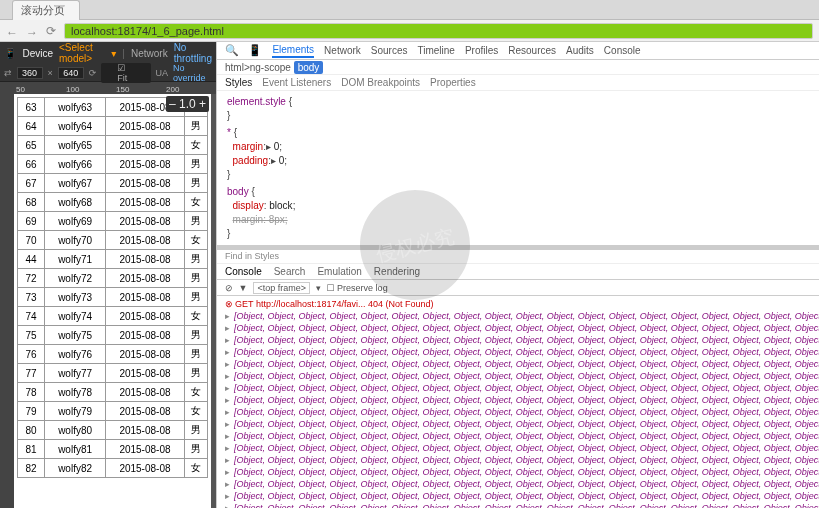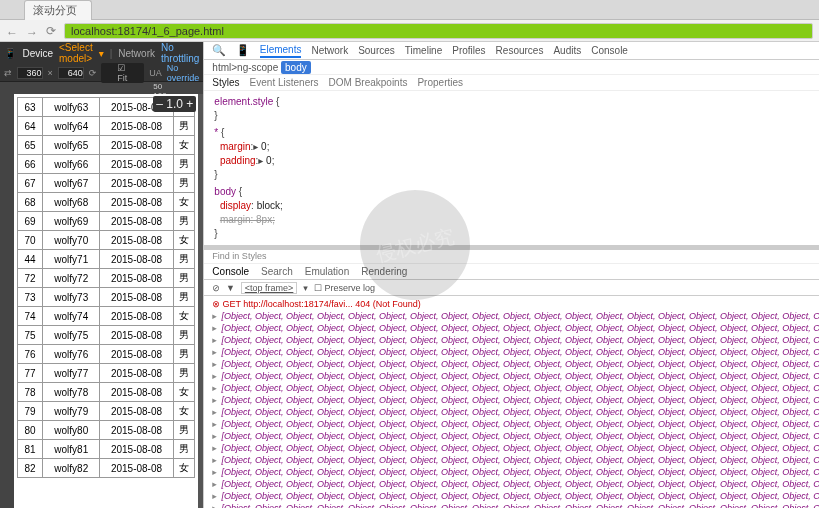--- a/index.html
+++ b/index.html
@@ -1,36 +1,36 @@
 <!DOCTYPE html>
 <html><head>
 <meta charset="utf-8">
 <style>
 * { margin: 0; padding: 0; box-sizing: border-box; font-family: Arial, "Microsoft YaHei", sans-serif; }
 body { width: 819px; height: 508px; background: #fff; overflow: hidden; font-size: 11px; color: #222; }
 
 
 .browser-tabbar { height: 20px; background: #d9d9d9; border-bottom: 1px solid #bbb; display: flex; }
-.browser-tab { height: 20px; line-height: 18px; padding: 0 14px 0 8px; background: #f5f5f5; border: 1px solid #bbb; border-bottom: none; border-radius: 3px 3px 0 0; font-size: 11px; color: #555; margin-left: 24px; }
+.browser-tab { height: 20px; line-height: 18px; padding: 0 14px 0 8px; background: #f5f5f5; border: 1px solid #bbb; border-bottom: none; border-radius: 3px 3px 0 0; font-size: 11px; color: #555; margin-left: 12px; }
 .addr-bar { height: 22px; background: #f1f1f1; display: flex; align-items: center; padding: 0 6px; border-bottom: 1px solid #ccc; }
 .addr-nav { display: flex; gap: 8px; margin-right: 8px; }
 .addr-nav span { color: #888; font-size: 12px; }
 .addr-input { flex: 1; height: 16px; background: #84cc16; border: 1px solid #ccc; border-radius: 2px; padding: 0 6px; font-size: 11px; line-height: 14px; color: #333; }
 
 
 .main-area { display: flex; height: calc(100% - 42px); }
 .left-pane { width: 237px; background: #fff; position: relative; }
 .device-toolbar { height: 22px; background: #333; color: #eee; display: flex; align-items: center; font-size: 10px; padding: 0 4px; gap: 6px; }
 .device-toolbar .orange { color: #ff9800; }
 .device-toolbar .sep { color: #666; }
 .device-sub { height: 18px; background: #333; color: #999; display: flex; align-items: center; font-size: 9px; padding: 0 4px; gap: 5px; border-bottom: 1px solid #222; }
-.device-sub input { width: 26px; height: 12px; background: #222; border: 1px solid #444; color: #eee; font-size: 9px; text-align: right; }
+.device-sub input { width: 26px; height: 12px; background: #222; border: 1px solid #444; color: #eee; font-size: 9px; text-align: center; }
 .device-sub .pill { background: #222; color: #aaa; padding: 0 16px; border-radius: 2px; }
 
-.ruler-top { height: 12px; background: #444; color: #ccc; font-size: 8px; display: flex; align-items: flex-end; padding-left: 16px; flex-direction: column; }
+.ruler-top { height: 12px; background: #444; color: #ccc; font-size: 8px; display: flex; align-items: flex-end; padding-left: 16px; }
 .ruler-top span { width: 50px; display: inline-block; }
 .viewport-container { display: flex; height: calc(100% - 52px); background: #555; }
 .ruler-left { width: 14px; background: #444; color: #ccc; font-size: 8px; display: flex; flex-direction: column; }
 .device-frame { flex: 1; background: #fff; padding: 3px; position: relative; margin-right: 5px; }
 .zoom-indicator { position: absolute; top: 2px; right: 2px; background: #333; color: #eee; font-size: 12px; padding: 1px 3px; border-radius: 2px; }
 
 .data-table { width: 100%; border-collapse: collapse; font-size: 10px; }
 .data-table td { border: 1px solid #999; padding: 2px 4px; text-align: center; color: #000; background: #fff; }
 .data-table td:first-child { width: 22px; }
 .data-table td:nth-child(2) { width: 50px; }
@@ -50,21 +50,21 @@
 .styles-body .sel { color: #881280; }
 .styles-body .prop { color: #c80000; }
 .styles-body .val { color: #222; }
 .styles-body .struck { text-decoration: line-through; color: #999; }
 
 .lower-split { flex: 1; display: flex; flex-direction: column; border-top: 4px solid #ccc; min-height: 0; }
 .drawer-header { height: 14px; padding: 1px 8px; border-bottom: 1px solid #eee; font-size: 9px; color: #888; }
 .drawer-tabs { height: 16px; display: flex; gap: 12px; padding: 0 8px; font-size: 10px; color: #666; border-bottom: 1px solid #ccc; align-items: center; }
 .drawer-tabs .act { color: #000; }
 .drawer-toolbar { height: 16px; display: flex; gap: 6px; padding: 0 8px; font-size: 9px; color: #555; border-bottom: 1px solid #ccc; align-items: center; }
-.drawer-toolbar .dd { border: 1px solid #ccc; padding: 0 3px; text-decoration: underline; }
+.drawer-toolbar .dd { border: 1px solid #ccc; padding: 0 3px; }
 
 .console-lines { flex: 1; overflow: hidden; padding: 2px 8px; font-family: Consolas, monospace; font-size: 9px; line-height: 12px; }
 .console-line { white-space: nowrap; overflow: hidden; text-overflow: clip; }
 .console-line .err { color: #c00; }
 .console-line .arrow { color: #888; margin-right: 2px; }
 .console-line .purple { color: #881280; font-style: italic; }
 
 .watermark { position: absolute; left: 360px; top: 190px; width: 110px; height: 110px; border-radius: 55px; background: rgba(0,0,0,.12); transform: rotate(-14deg); display:flex; align-items:center; justify-content:center; color: rgba(255,255,255,.3); font-size: 20px; pointer-events: none; }
 </style>
 </head>

